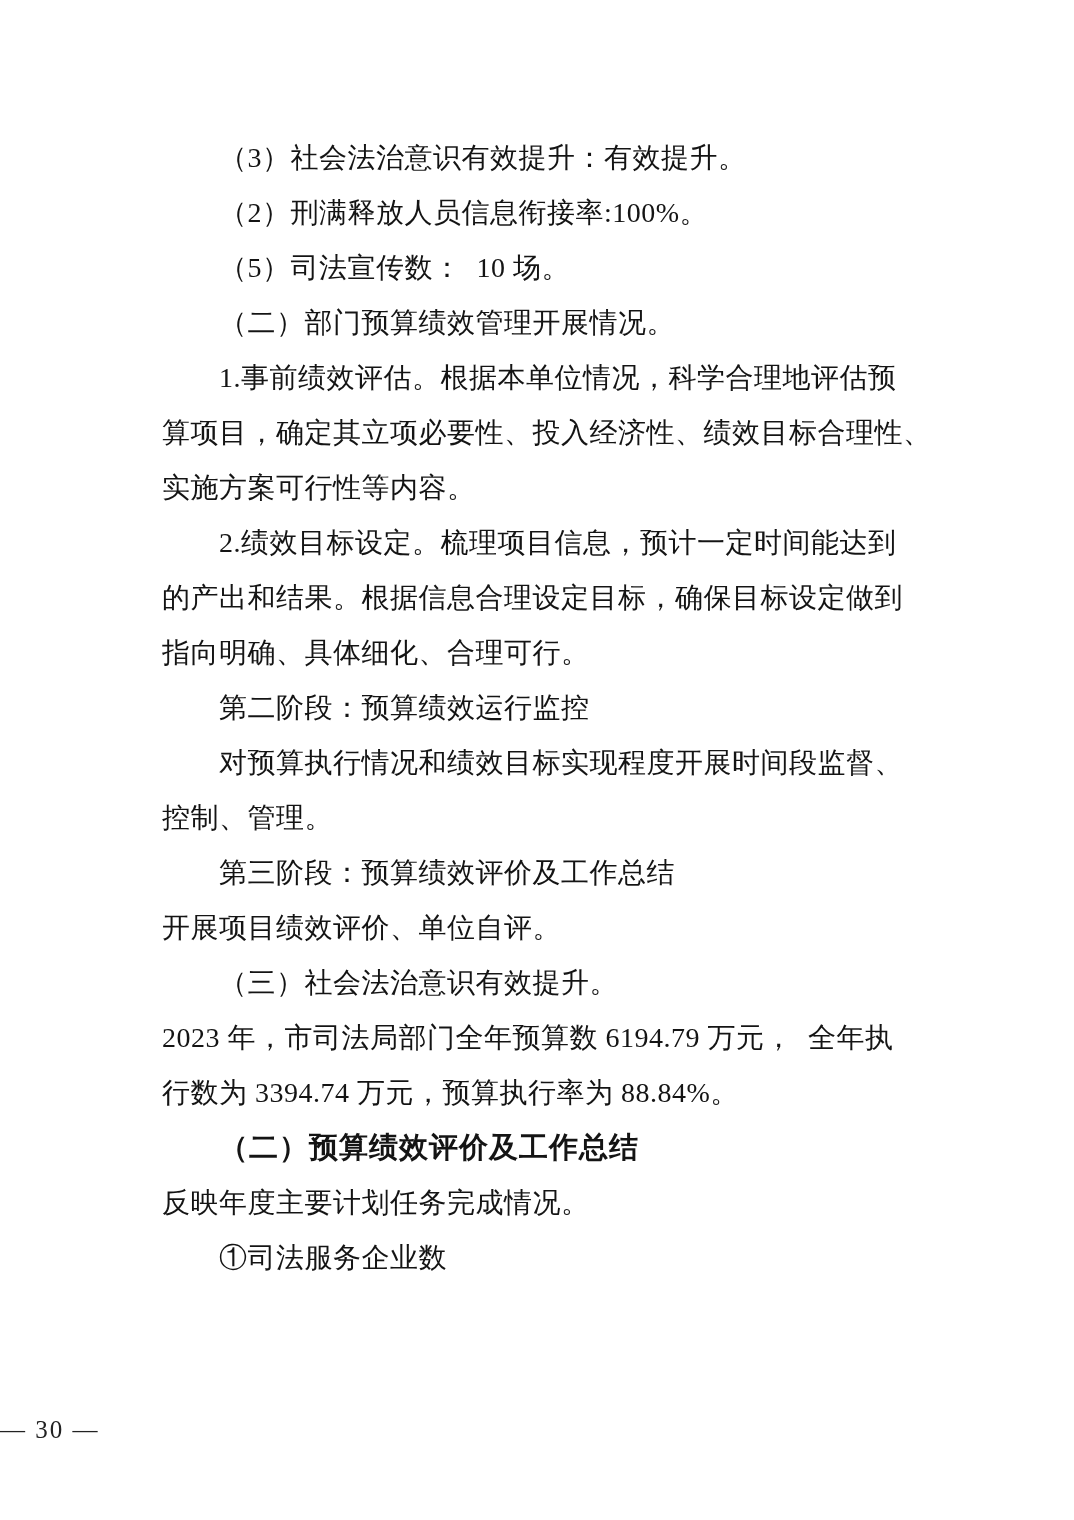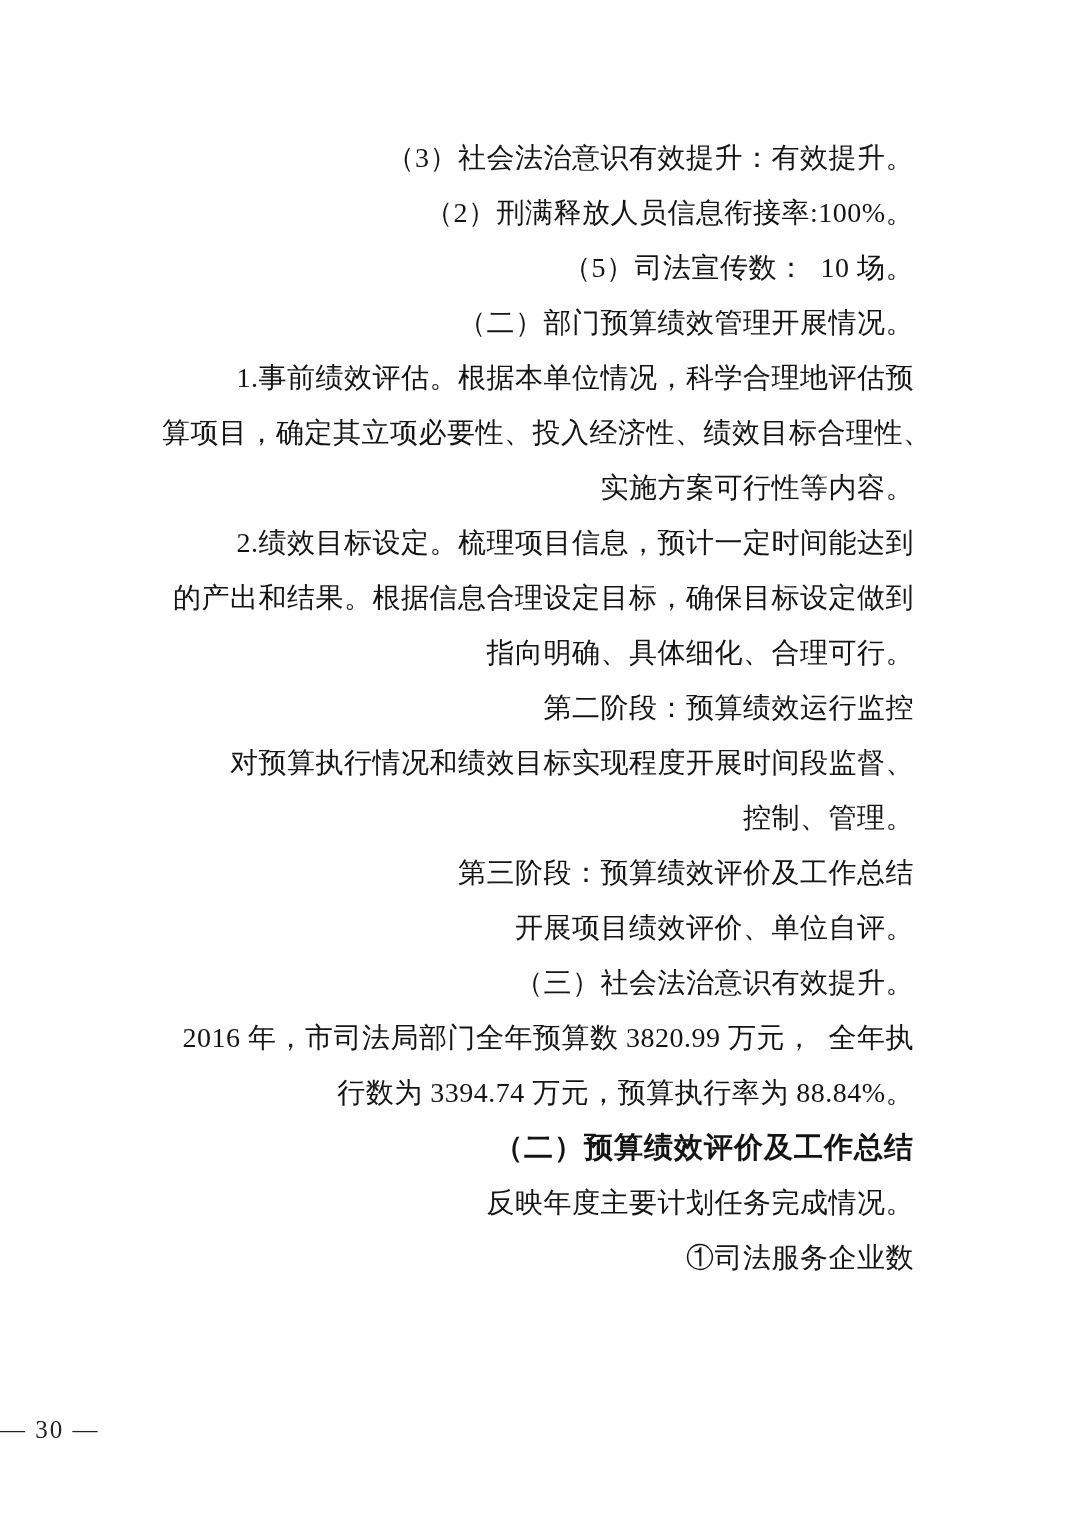--- a/index.html
+++ b/index.html
@@ -22,21 +22,20 @@
     left: 162px;
     top: 130px;
     width: 752px;
   }
   .line {
     font-size: 28px;
     height: 55px;
     line-height: 55px;
     white-space: pre;
     letter-spacing: 0.5px;
-    text-align: right;
   }
   .line.indent {
     padding-left: 57px;
   }
   .line.bold {
     font-family: "Liberation Sans", "DejaVu Sans", sans-serif;
     font-weight: 700;
     font-size: 29px;
     letter-spacing: 1px;
   }
@@ -84,21 +83,21 @@
       <div class="line indent">对预算执行情况和绩效目标实现程度开展时间段监督、</div>
 
       <div class="line">控制、管理。</div>
 
       <div class="line indent">第三阶段：预算绩效评价及工作总结</div>
 
       <div class="line">开展项目绩效评价、单位自评。</div>
 
       <div class="line indent">（三）社会法治意识有效提升。</div>
 
-      <div class="line">2016 年，市司法局部门全年预算数 3820.99 万元，  全年执</div>
+      <div class="line">2023 年，市司法局部门全年预算数 6194.79 万元，  全年执</div>
 
       <div class="line">行数为 3394.74 万元，预算执行率为 88.84%。</div>
 
       <div class="line indent bold">（二）预算绩效评价及工作总结</div>
 
 
       <div class="line">反映年度主要计划任务完成情况。</div>
 
       <div class="line indent">①司法服务企业数</div>
     </div>

